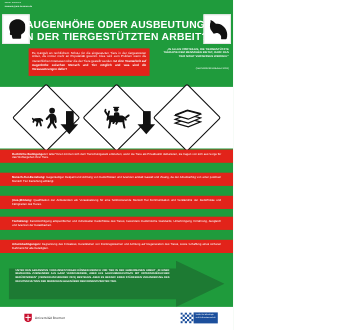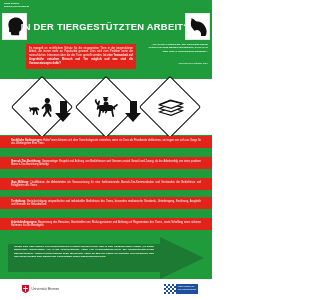--- a/index.html
+++ b/index.html
@@ -205,20 +205,21 @@
 
   <div class="title-band">
 
     <div class="icon-box left">
       <svg width="17" height="19" viewBox="0 0 17 19">
         <path fill="#111111" d="M10.6 0.6C6.6 0.3 3.4 2.6 2.6 6.1c-.4 1.7-.2 3.1.3 4.6.3 1 .4 1.6.2 2.3-.2.8-.2 1.3.2 1.7.3.3.9.3 1.2.2.2 0 .3.1.3.3 0 .8.1 1.6.4 2.3.2.5.5.8 1.2.8h5.9c.6 0 .9-.3.9-.9v-2.3c0-.5.2-.8.7-1.1 2.1-1.3 3.3-3.3 3.4-5.8.1-3.8-2.5-7.1-6.5-7.6z"></path>
       </svg>
     </div>
 
     <div class="title">
+      <span class="l1">AUGENHÖHE ODER AUSBEUTUNG</span>
       <span class="l2">IN DER  TIERGESTÜTZTEN ARBEIT?</span>
     </div>
 
     <div class="icon-box right">
       <svg width="19" height="18" viewBox="0 0 19 18">
         <path fill="#111111" d="M3.4 1.2C3.1.6 3.4.2 4 .4c1.2.4 2.3 1.2 3.2 2.2.7.8 1.4 1 2.4 1 2.6.1 4.8 1.3 6.5 3.3 1.5 1.8 2.3 3.9 2.5 6.2.1 1.4-.1 2.8-.6 4.1-.2.5-.5.7-1 .7h-3.2c-.6 0-.9-.4-.8-1 .2-1.1 0-2.1-.6-3-.5-.8-1.2-1.4-2.1-1.7-1.1-.4-2.2-.3-3.2.3-.4.2-.7.2-1-.1L4.3 10c-.5-.5-.9-1.1-1.1-1.8C2.8 6.7 2.7 5.2 3 3.7c.1-.5.2-1 .4-1.5.1-.3.1-.7 0-1z"></path>
         <path fill="#111111" d="M7.6 7.3c.6 0 1 .4 1 1s-.4 1-1 1-1-.4-1-1 .4-1 1-1z" opacity="0"></path>
       </svg>
     </div>
   </div>

